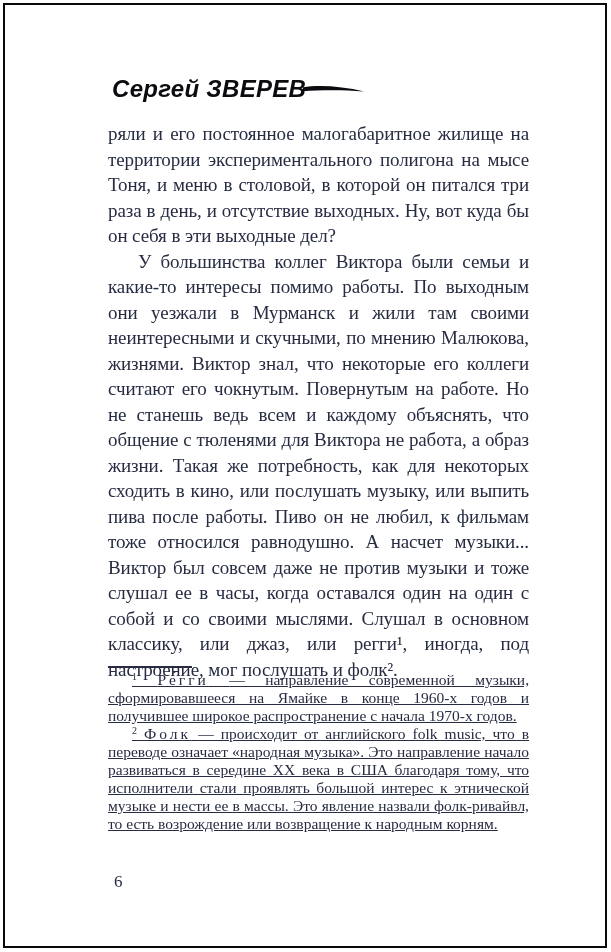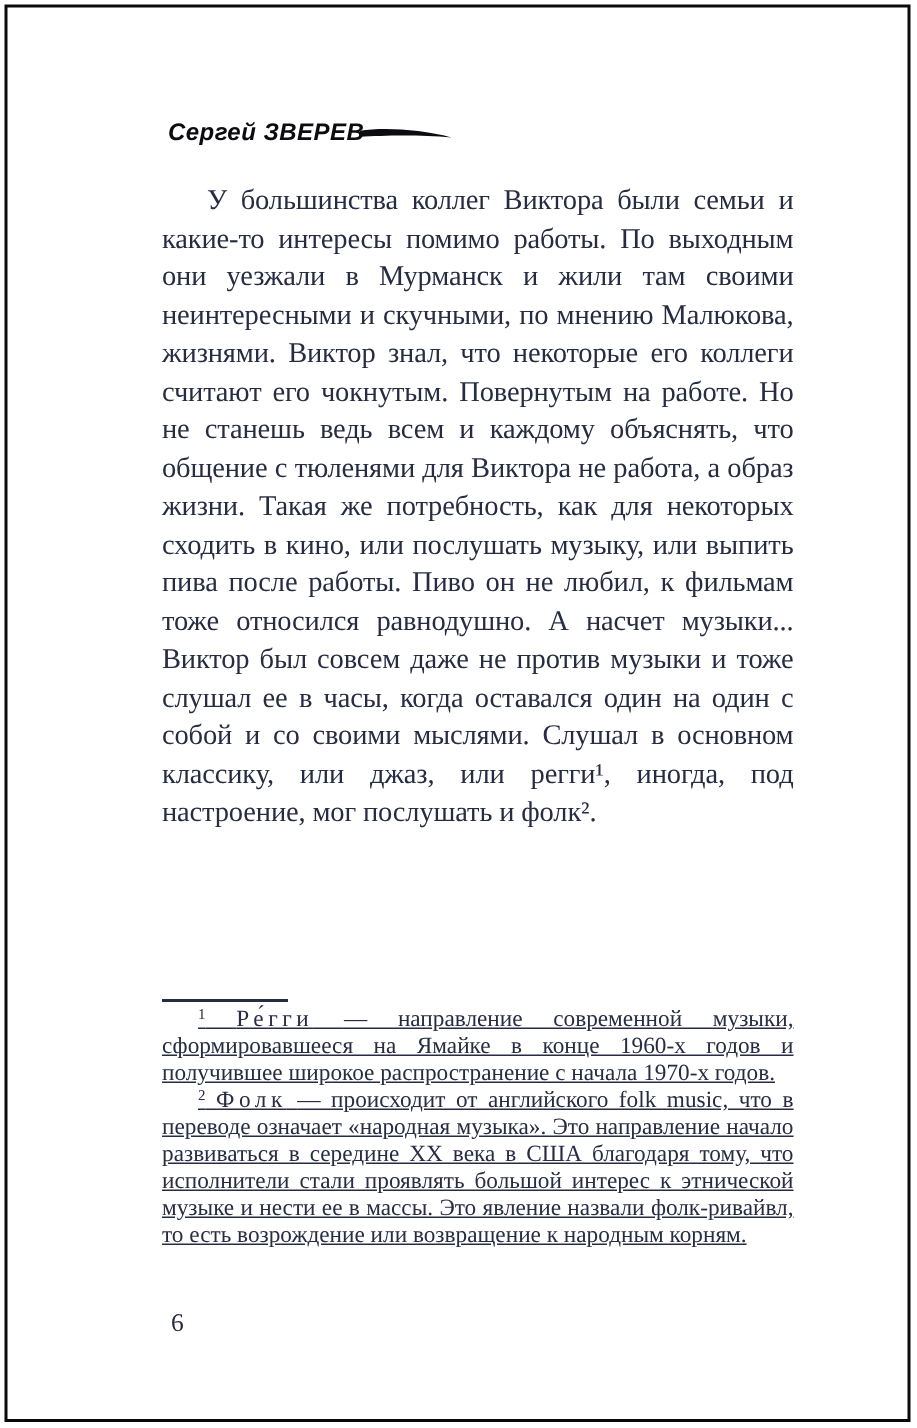--- a/index.html
+++ b/index.html
@@ -29,21 +29,21 @@
     left: 112px;
     top: 79px;
     display: flex;
     align-items: flex-end;
     white-space: nowrap;
   }
   .author {
     font-family: "Liberation Sans", sans-serif;
     font-weight: bold;
     font-style: italic;
-    font-size: 16px;
+    font-size: 24px;
     line-height: 19px;
     letter-spacing: 0.3px;
     color: #0c0c10;
   }
   .swoosh {
     margin-left: -3px;
     margin-bottom: 2px;
   }
   .body-text {
     position: absolute;
@@ -108,20 +108,21 @@
   <div class="frame"></div>
 
   <header class="author-header">
     <span class="author">Сергей ЗВЕРЕВ</span>
     <svg class="swoosh" width="62" height="12" viewBox="0 0 62 12" aria-hidden="true">
       <path d="M0 3.2 C 16 0.8 40 2.2 61 7.6 C 38 5.6 15 6.4 0 7.2 Z" fill="#0c0c10"></path>
     </svg>
   </header>
 
   <main class="body-text">
+    <p class="para first">ряли и его постоянное малогабаритное жилище на территории экспериментального полигона на мысе Тоня, и меню в столовой, в которой он питался три раза в день, и отсутствие выходных. Ну, вот куда бы он себя в эти выходные дел?</p>
     <p class="para">У большинства коллег Виктора были семьи и какие-то интересы помимо работы. По выходным они уезжали в Мурманск и жили там своими неинтересными и скучными, по мнению Малюкова, жизнями. Виктор знал, что некоторые его коллеги считают его чокнутым. Повернутым на работе. Но не станешь ведь всем и каждому объяснять, что общение с тюленями для Виктора не работа, а образ жизни. Такая же потребность, как для некоторых сходить в кино, или послушать музыку, или выпить пива после работы. Пиво он не любил, к фильмам тоже относился равнодушно. А насчет музыки... Виктор был совсем даже не против музыки и тоже слушал ее в часы, когда оставался один на один с собой и со своими мыслями. Слушал в основном классику, или джаз, или регги¹, иногда, под настроение, мог послушать и фолк².</p>
   </main>
 
   <div class="footnote-sep"></div>
 
   <section class="footnotes">
     <p class="footnote"><sup class="fn-marker">1</sup> <span class="fn-term">Ре́гги</span> <span class="fn-text">— направление современной музыки, сформировавшееся на Ямайке в конце 1960-х годов и получившее широкое распространение с начала 1970-х годов.</span></p>
     <p class="footnote"><sup class="fn-marker">2</sup> <span class="fn-term">Фолк</span> <span class="fn-text">— происходит от английского folk music, что в переводе означает «народная музыка». Это направление начало развиваться в середине XX века в США благодаря тому, что исполнители стали проявлять большой интерес к этнической музыке и нести ее в массы. Это явление назвали фолк-ривайвл, то есть возрождение или возвращение к народным корням.</span></p>
   </section>
 

